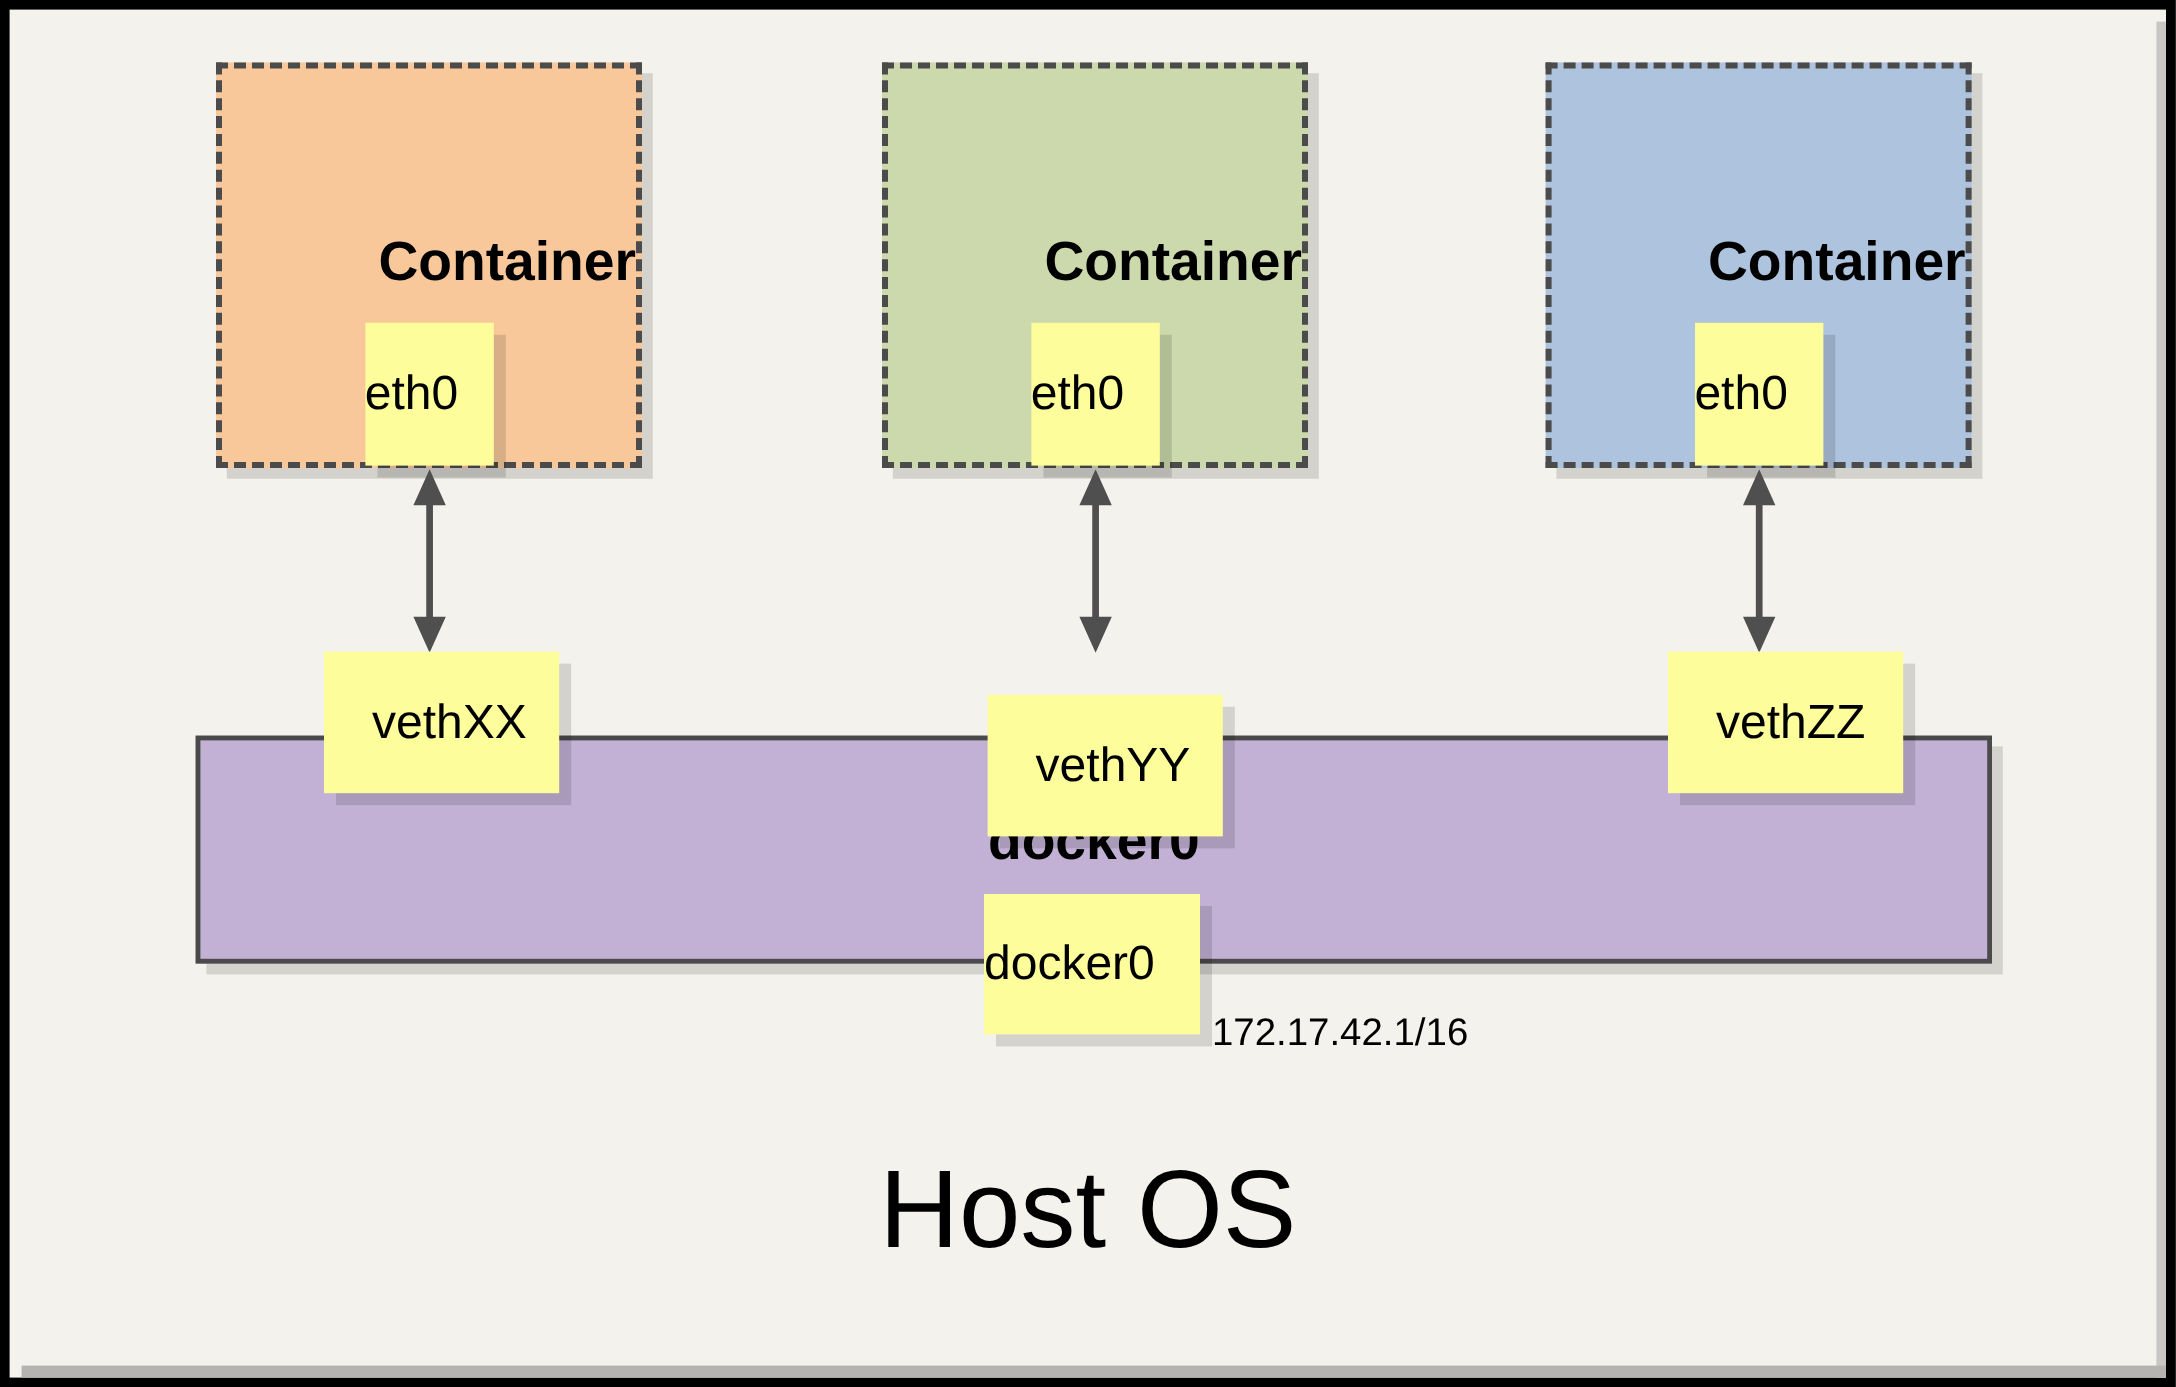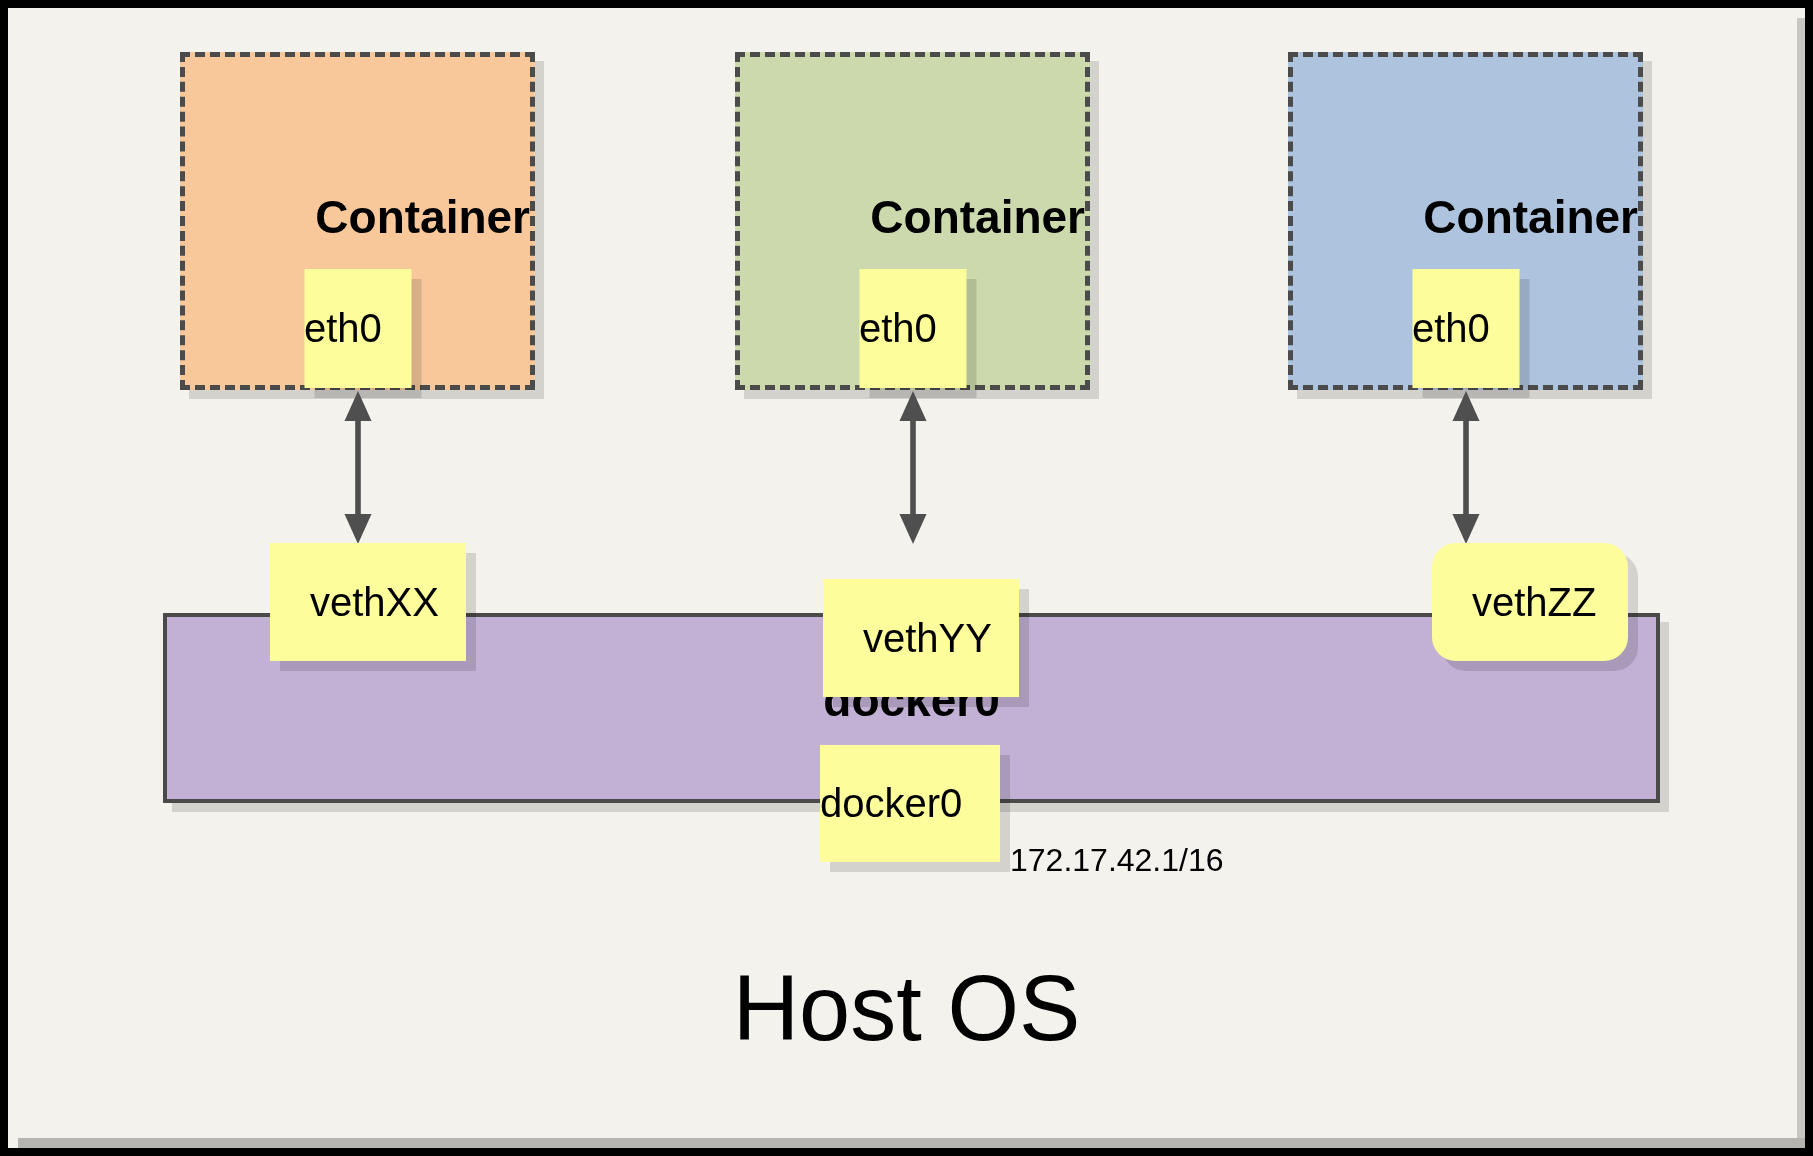--- a/index.html
+++ b/index.html
@@ -72,21 +72,21 @@
   #arrow-3 { left:1451px; }
 
   .veth-box {
     width:156px; height:118px;
     top:543px;
     z-index:3;
     padding-left:40px;
   }
   #veth-1 { left:270px;  }
   #veth-2 { left:823px;margin-top:36px;  }
-  #veth-3 { left:1432px;border-radius:24px; }
+  #veth-3 { left:1390px; }
 
   .bridge-bar {
     position:absolute;
     left:163px; top:613px;
     width:1497px; height:190px;
     box-sizing:border-box;
     background:#C2B1D4;
     border:4px solid #4A4A4A;
     box-shadow:9px 9px 0 rgba(0,0,0,0.13);
     z-index:1;

